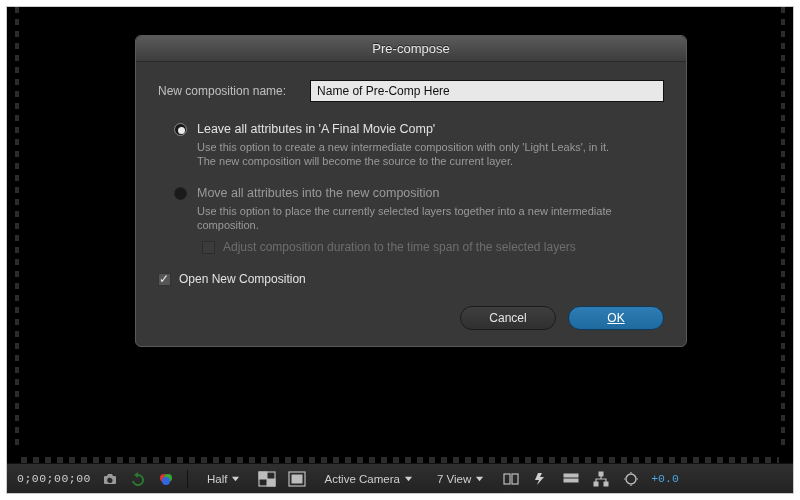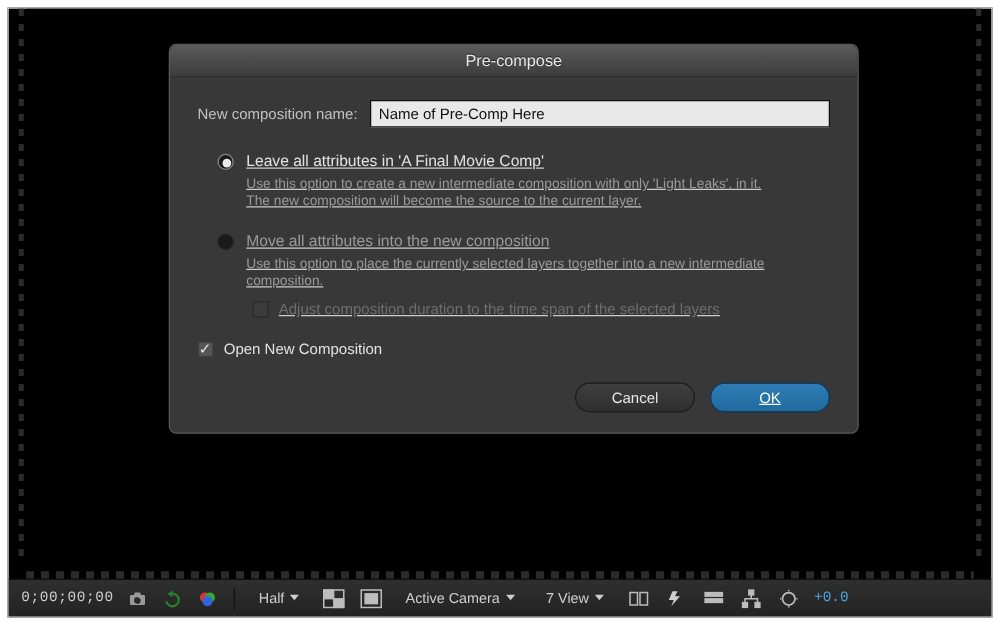--- a/index.html
+++ b/index.html
@@ -26,27 +26,27 @@
   .titlebar {
     background: linear-gradient(#5b5b5b,#3c3c3c);
     border-bottom: 1px solid #2a2a2a;
     border-top-left-radius: 6px; border-top-right-radius: 6px;
     height: 26px;
     display:flex; align-items:center; justify-content:center;
     color:#e8e8e8; font-size:13px;
     text-shadow: 0 -1px 0 rgba(0,0,0,0.6);
   }
   .dialog-body { padding: 18px 22px 16px 22px; }
-  .row-name { display:flex; align-items:center; gap:10px; margin-bottom:20px; }
+  .row-name { display:flex; align-items:center; gap:24px; margin-bottom:20px; }
   .row-name label { color:#c0c0c0; font-size:12px; white-space:nowrap; }
   .text-input {
     flex:1; height:22px; background:#e8e8e8; border:1px solid #111;
     padding:2px 6px; font-size:12px; color:#111;
   }
-  .opt-group { margin-left: 16px; margin-bottom: 18px; text-decoration: underline; }
+  .opt-group { margin-left: 16px; margin-bottom: 18px; }
   .opt-head { display:flex; align-items:center; gap:10px; }
   .radio {
     width:13px; height:13px; border-radius:50%;
     border:1px solid #222; background:#1a1a1a;
     position:relative; flex:0 0 auto;
   }
   .radio.selected { background:#1a1a1a; border-color:#888; }
   .radio.selected::after {
     content:""; position:absolute; left:3px; top:3px; width:7px; height:7px;
     border-radius:50%; background:#eaeaea;

